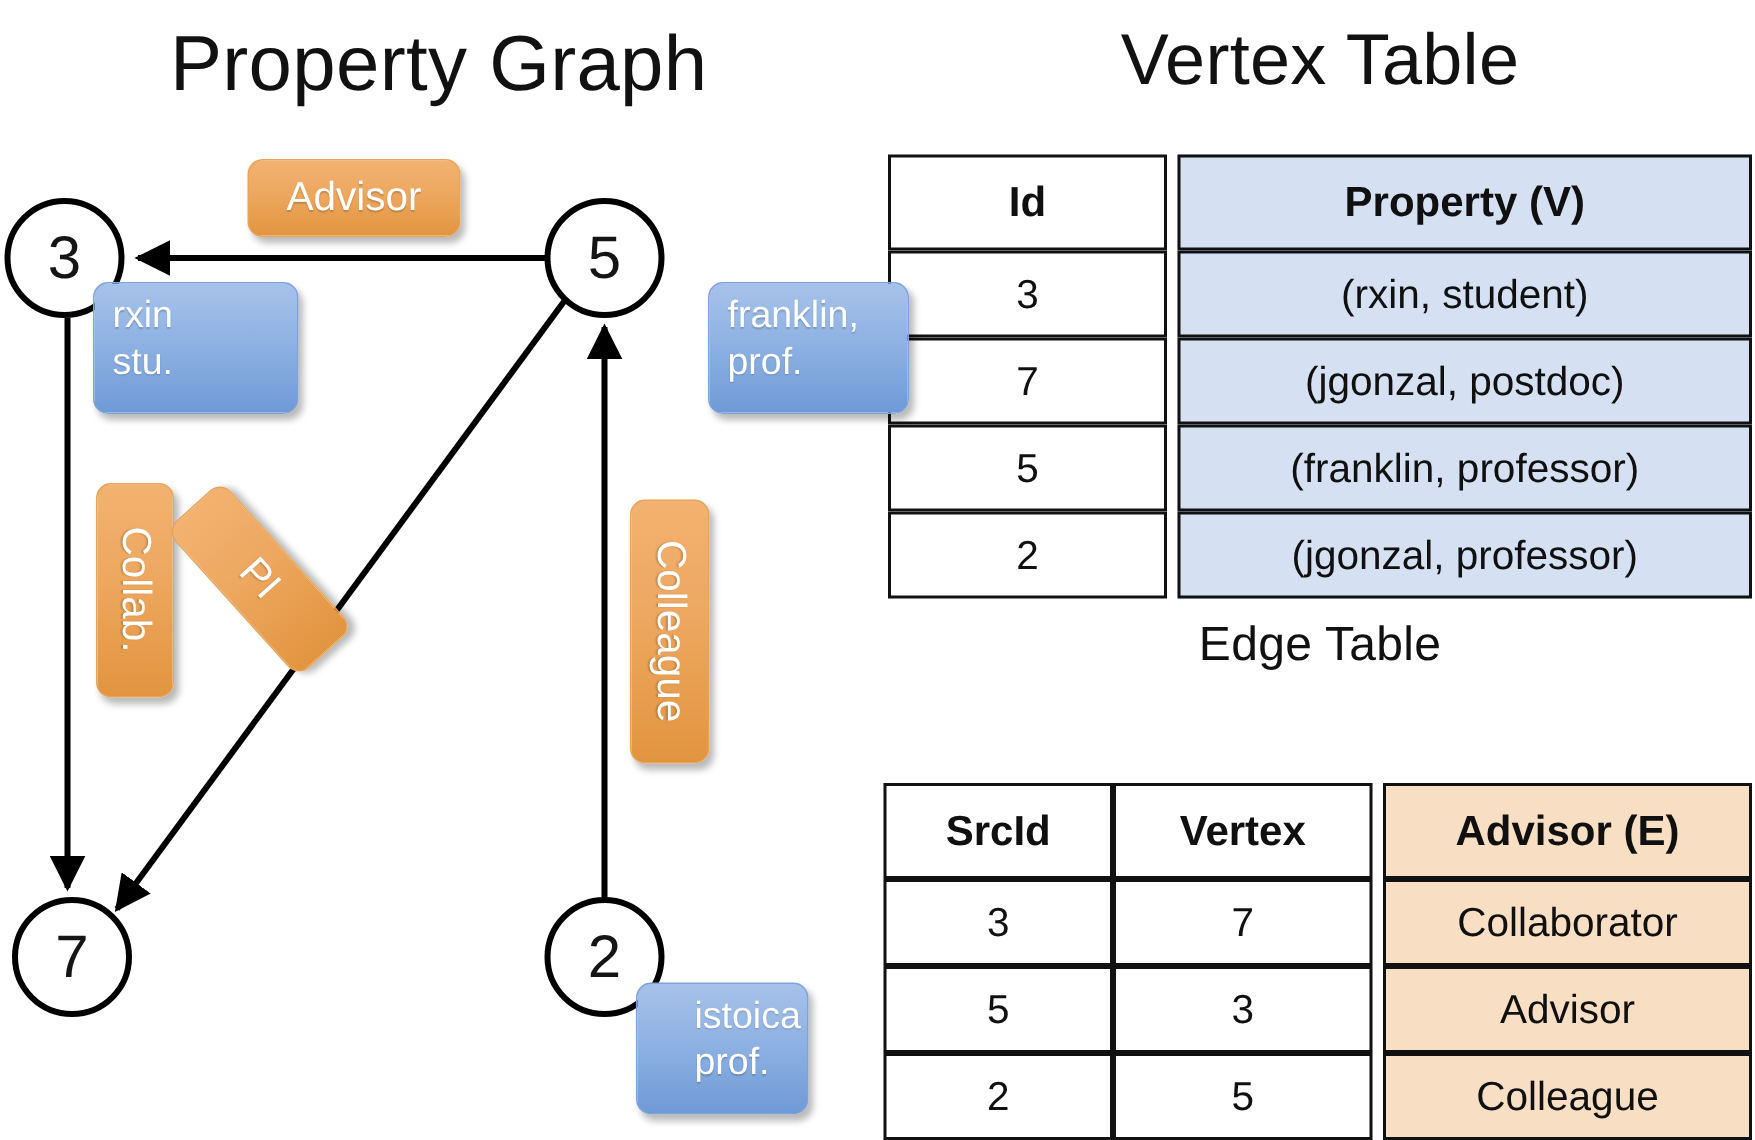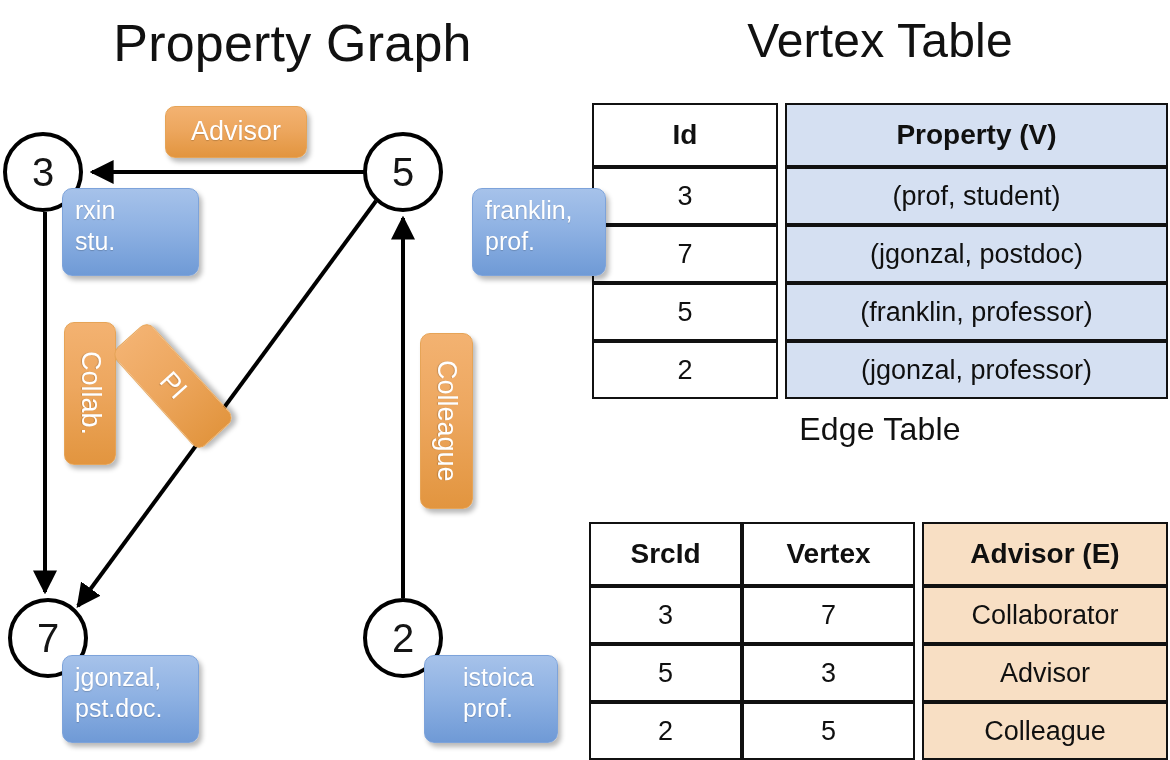--- a/index.html
+++ b/index.html
@@ -182,25 +182,21 @@
   </div>
 
   <div class="chip blue" style="left:62px; top:188px; width:137px; height:88px;">
     <span class="line">rxin</span>
     <span class="line">stu.</span>
   </div>
   <div class="chip blue" style="left:424px; top:188px; width:134px; height:88px;margin-left:48px;">
     <span class="line">franklin,</span>
     <span class="line">prof.</span>
   </div>
-  <div class="chip blue" style="left:62px; top:655px; width:137px; height:88px;">
-    <span class="line">jgonzal,</span>
-    <span class="line">pst.doc.</span>
-  </div>
-  <div class="chip blue" style="left:424px; top:655px; width:134px; height:88px;padding-left:38px;">
+  <div class="chip blue" style="left:424px; top:655px; width:115px; height:88px;padding-left:38px;">
     <span class="line">istoica</span>
     <span class="line">prof.</span>
   </div>
 
   <div class="chip orange" style="left:165px; top:106px; width:142px; height:52px;">
     <span>Advisor</span>
   </div>
 
   <div class="chip orange vert" style="left:64px; top:322px; width:52px; height:143px;">
     <span>Collab.</span>
@@ -228,21 +224,21 @@
     <tr>
       <th>Id</th>
       <td class="gap"></td>
       <th class="v-prop">Property (V)</th>
     </tr>
   </thead>
   <tbody>
     <tr>
       <td>3</td>
       <td class="gap"></td>
-      <td class="v-prop">(prof, student)</td>
+      <td class="v-prop">(rxin, student)</td>
     </tr>
     <tr>
       <td>7</td>
       <td class="gap"></td>
       <td class="v-prop">(jgonzal, postdoc)</td>
     </tr>
     <tr>
       <td>5</td>
       <td class="gap"></td>
       <td class="v-prop">(franklin, professor)</td>

